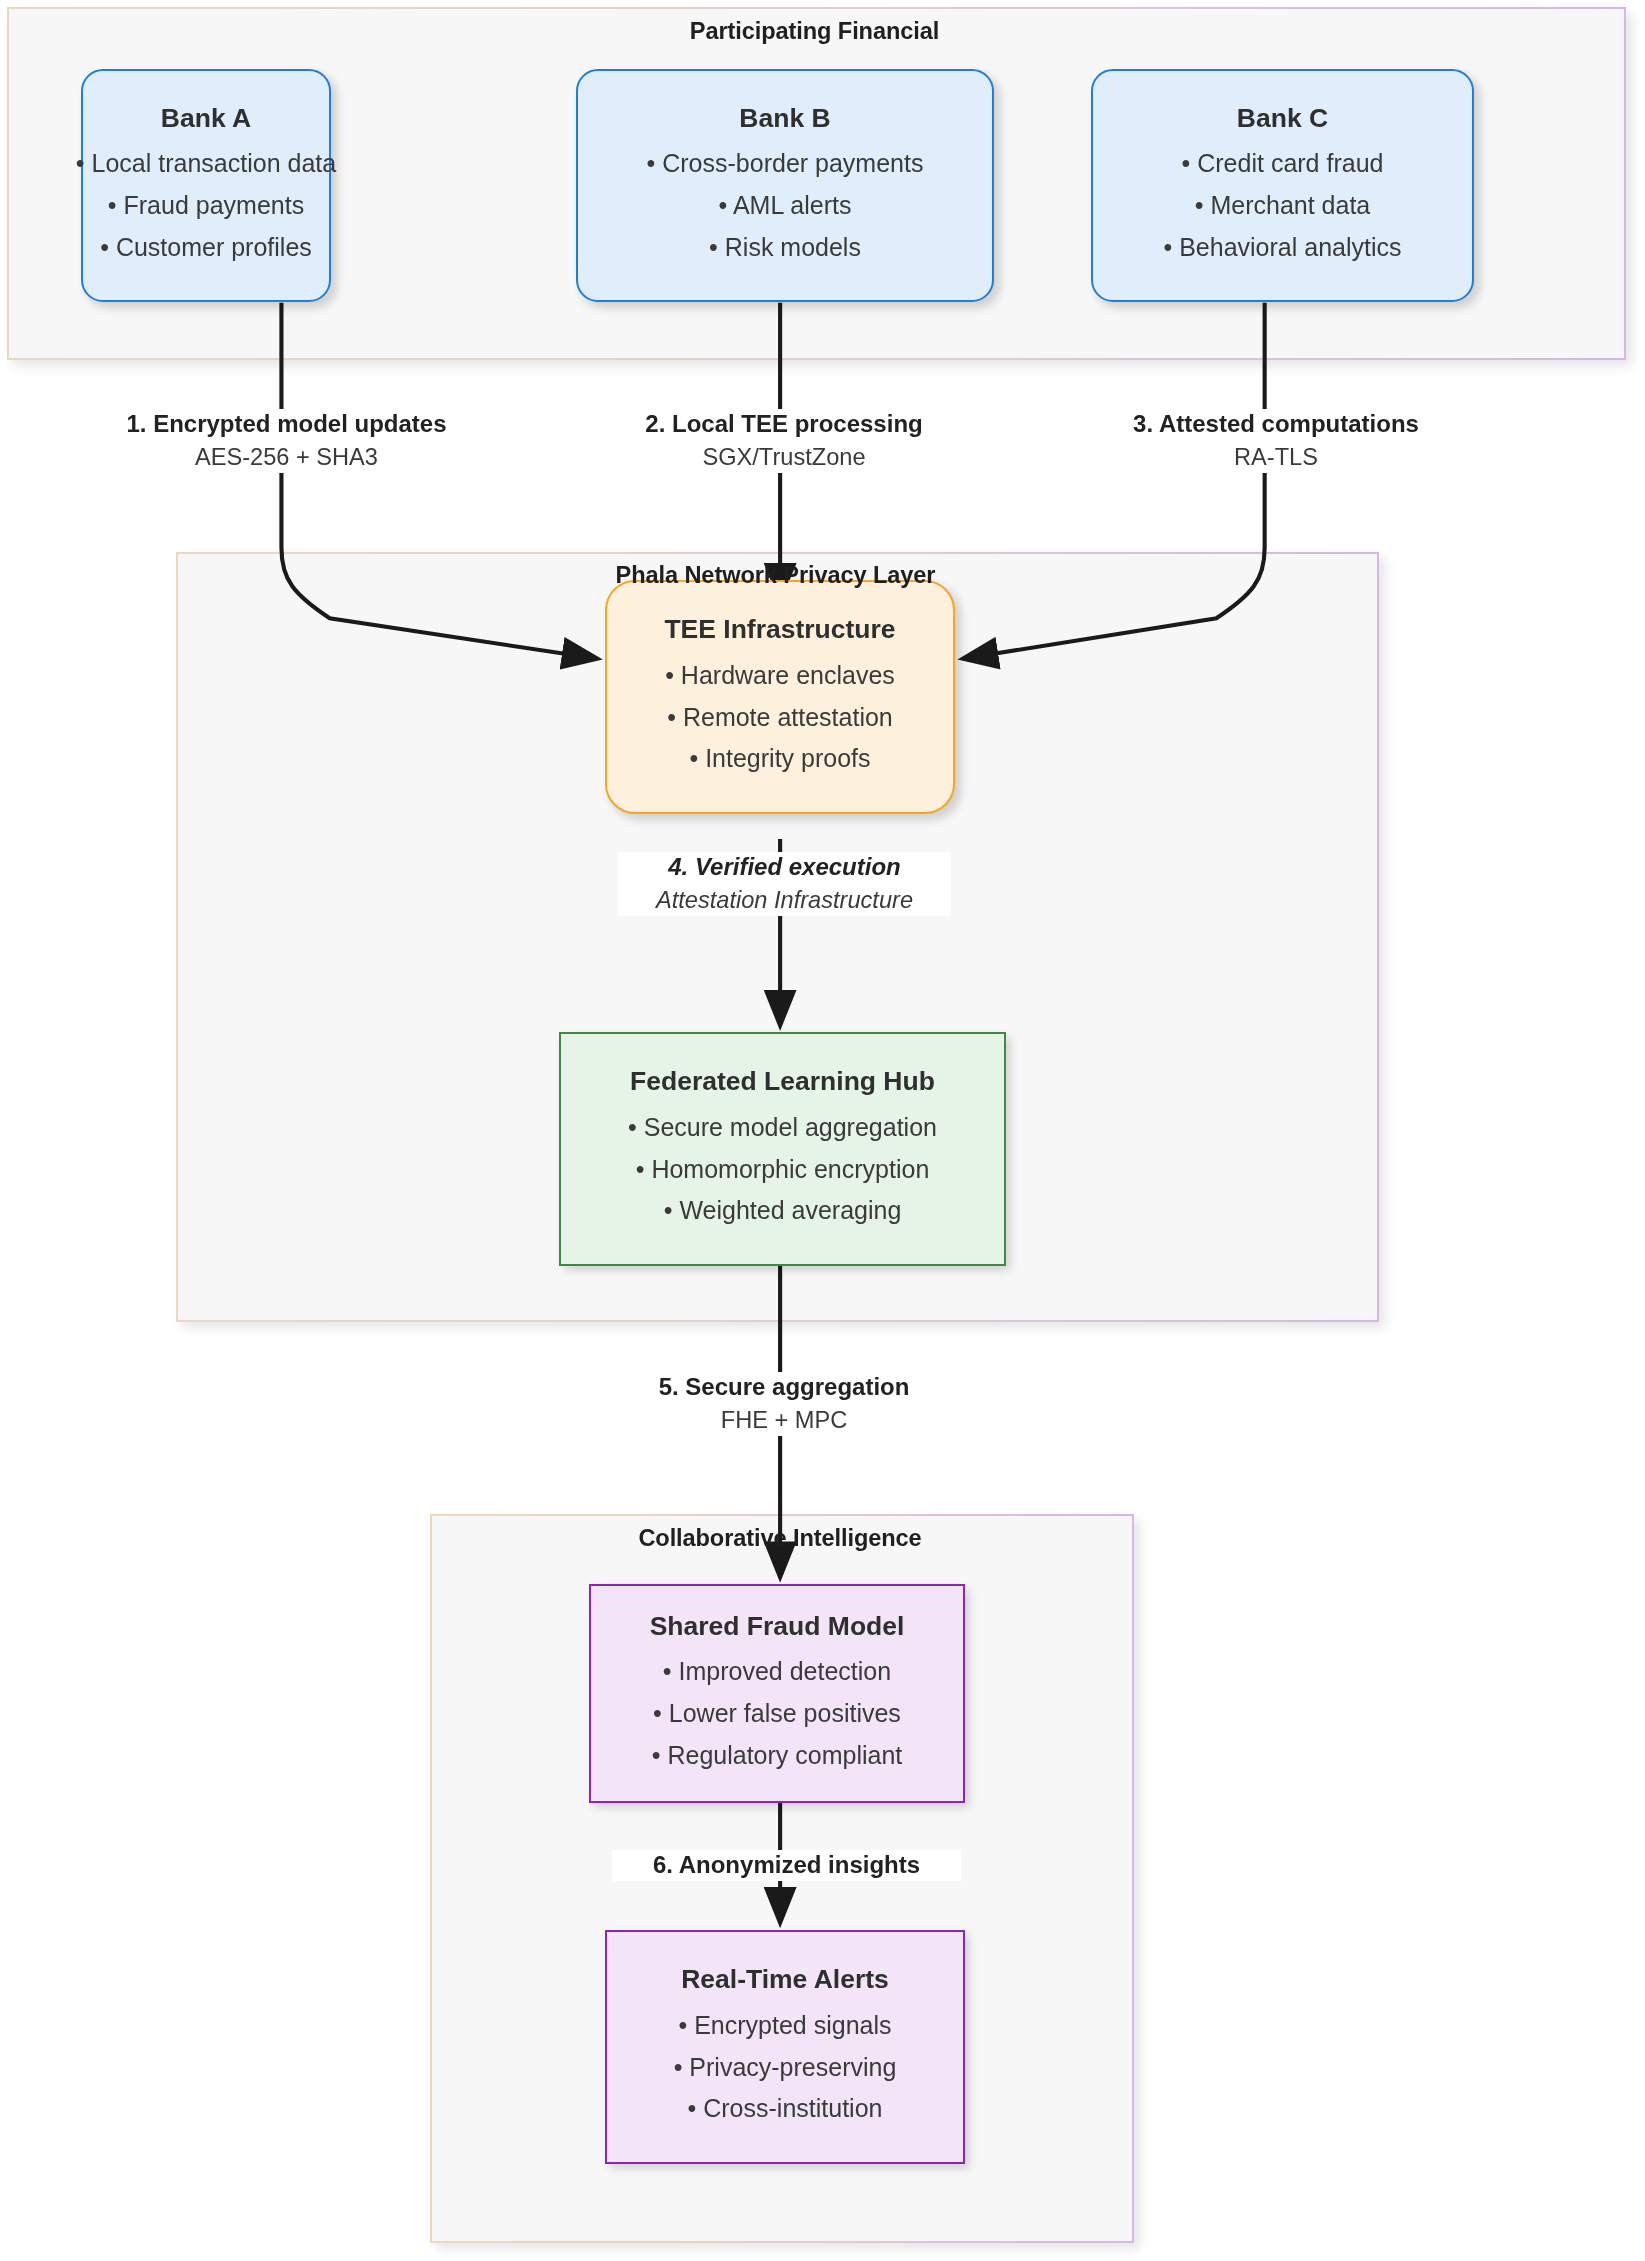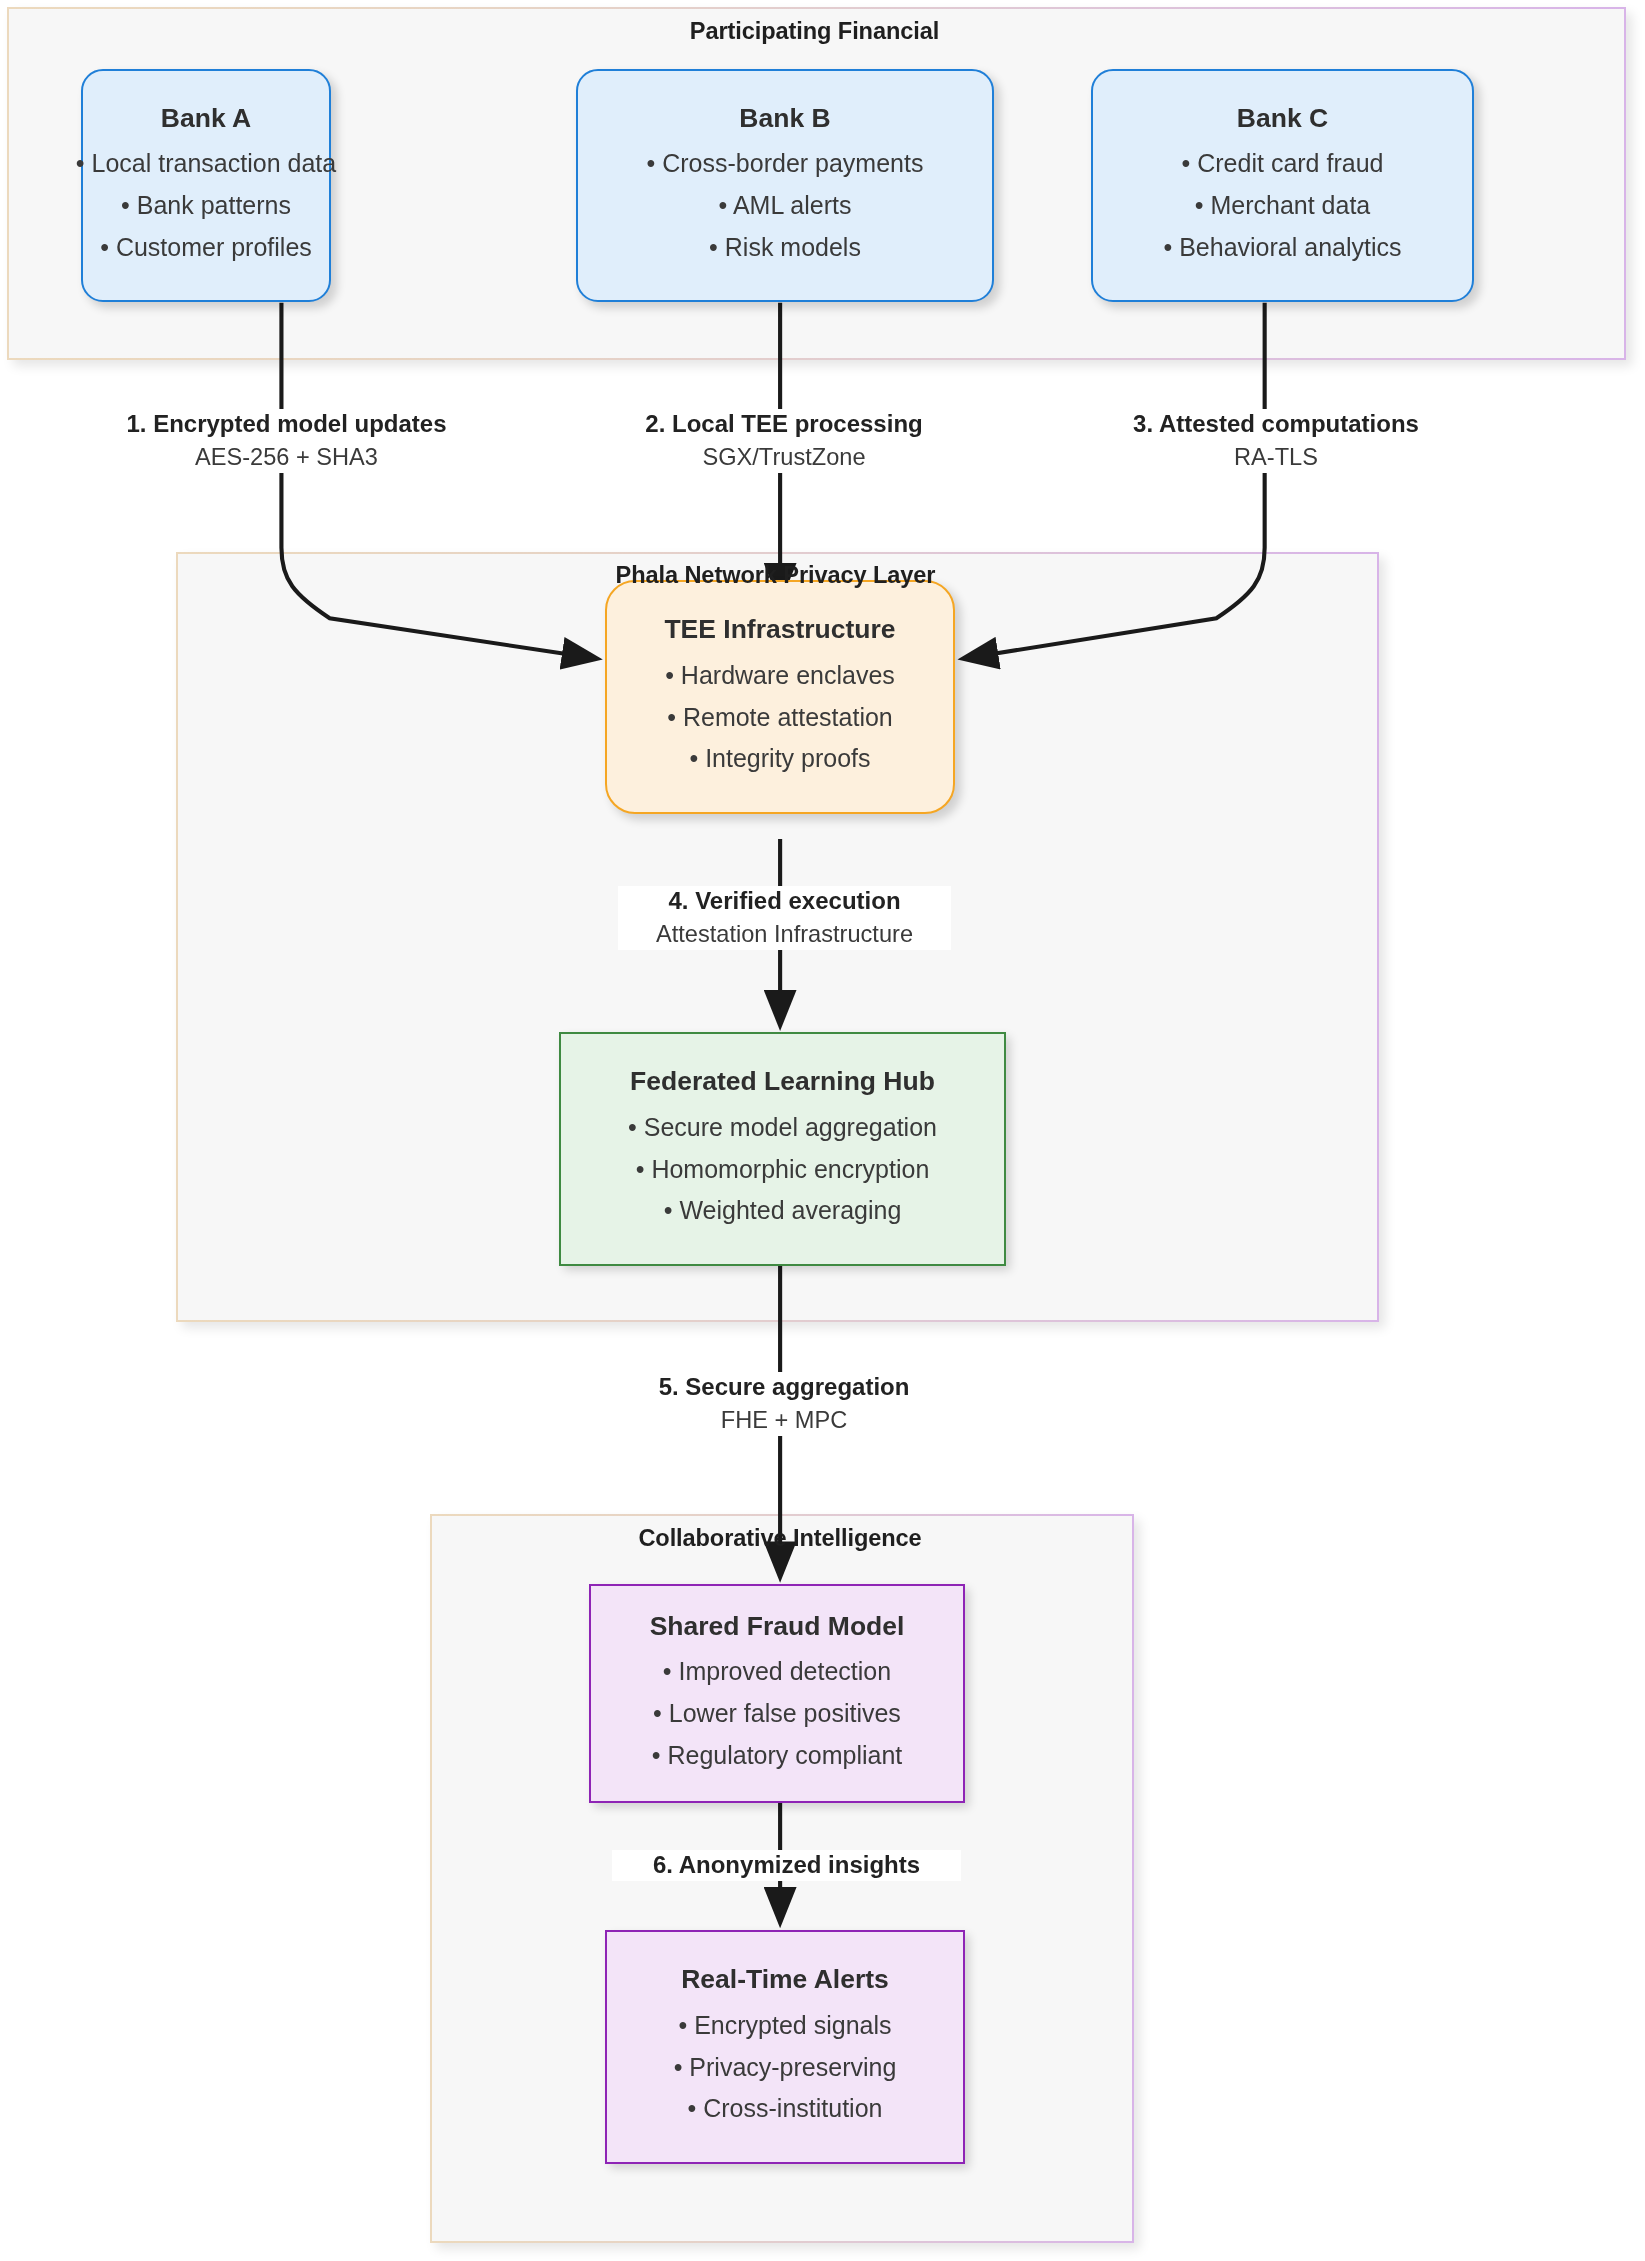--- a/index.html
+++ b/index.html
@@ -114,21 +114,21 @@
 <body>
 
 <div id="canvas">
 
   <div class="cluster" style="left:7px; top:7px; width:1615px; height:349px;"></div>
   <div class="cluster-title" style="left:7px; top:17.7px; width:1615px;">Participating Financial</div>
 
   <div class="node blue" style="left:81px; top:69px; width:250px; height:233px;">
     <div class="node-title">Bank A</div>
     <div class="node-line">• Local transaction data</div>
-    <div class="node-line">• Bank patterns</div>
+    <div class="node-line">• Fraud payments</div>
     <div class="node-line">• Customer profiles</div>
   </div>
 
   <div class="node blue" style="left:1091px; top:69px; width:383px; height:233px;">
     <div class="node-title">Bank C</div>
     <div class="node-line">• Credit card fraud</div>
     <div class="node-line">• Merchant data</div>
     <div class="node-line">• Behavioral analytics</div>
   </div>
 
@@ -201,21 +201,21 @@
   <div class="edge-label" style="left:589px; top:409px; width:383px;">
     <span class="el-main">2. Local TEE processing</span>
     <span class="el-sub">SGX/TrustZone</span>
   </div>
 
   <div class="edge-label" style="left:1078px; top:409px; width:389px;">
     <span class="el-main">3. Attested computations</span>
     <span class="el-sub">RA-TLS</span>
   </div>
 
-  <div class="edge-label" style="left:618px; top:886px; width:326px;">
+  <div class="edge-label" style="left:618px; top:852px; width:326px;font-style:italic;">
     <span class="el-main">4. Verified execution</span>
     <span class="el-sub">Attestation Infrastructure</span>
   </div>
 
   <div class="edge-label" style="left:601px; top:1372px; width:359px;">
     <span class="el-main">5. Secure aggregation</span>
     <span class="el-sub">FHE + MPC</span>
   </div>
 
   <div class="edge-label" style="left:612px; top:1850px; width:342px;">

